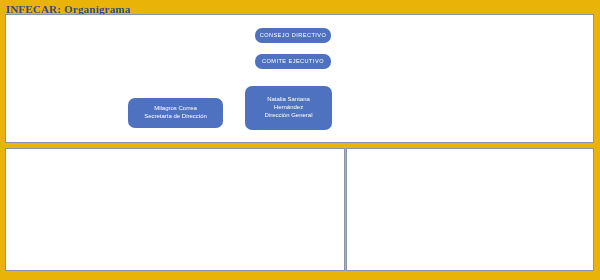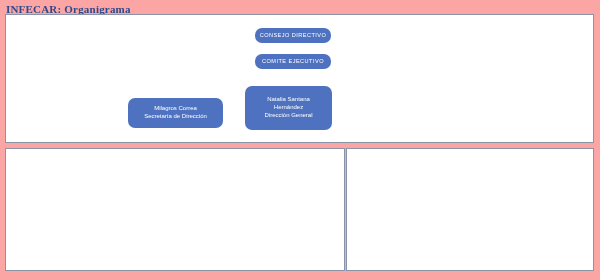--- a/index.html
+++ b/index.html
@@ -11,21 +11,21 @@
     width: 600px;
     height: 280px;
     font-family: "Liberation Sans", sans-serif;
     overflow: hidden;
   }
 
   #org-chart-page {
     position: relative;
     width: 600px;
     height: 280px;
-    background: #fca5a5;
+    background: #eab308;
   }
 
   
   .chart-title {
     position: absolute;
     left: 6px;
     top: 3px;
     font-family: "Liberation Serif", serif;
     font-weight: bold;
     font-size: 11px;

